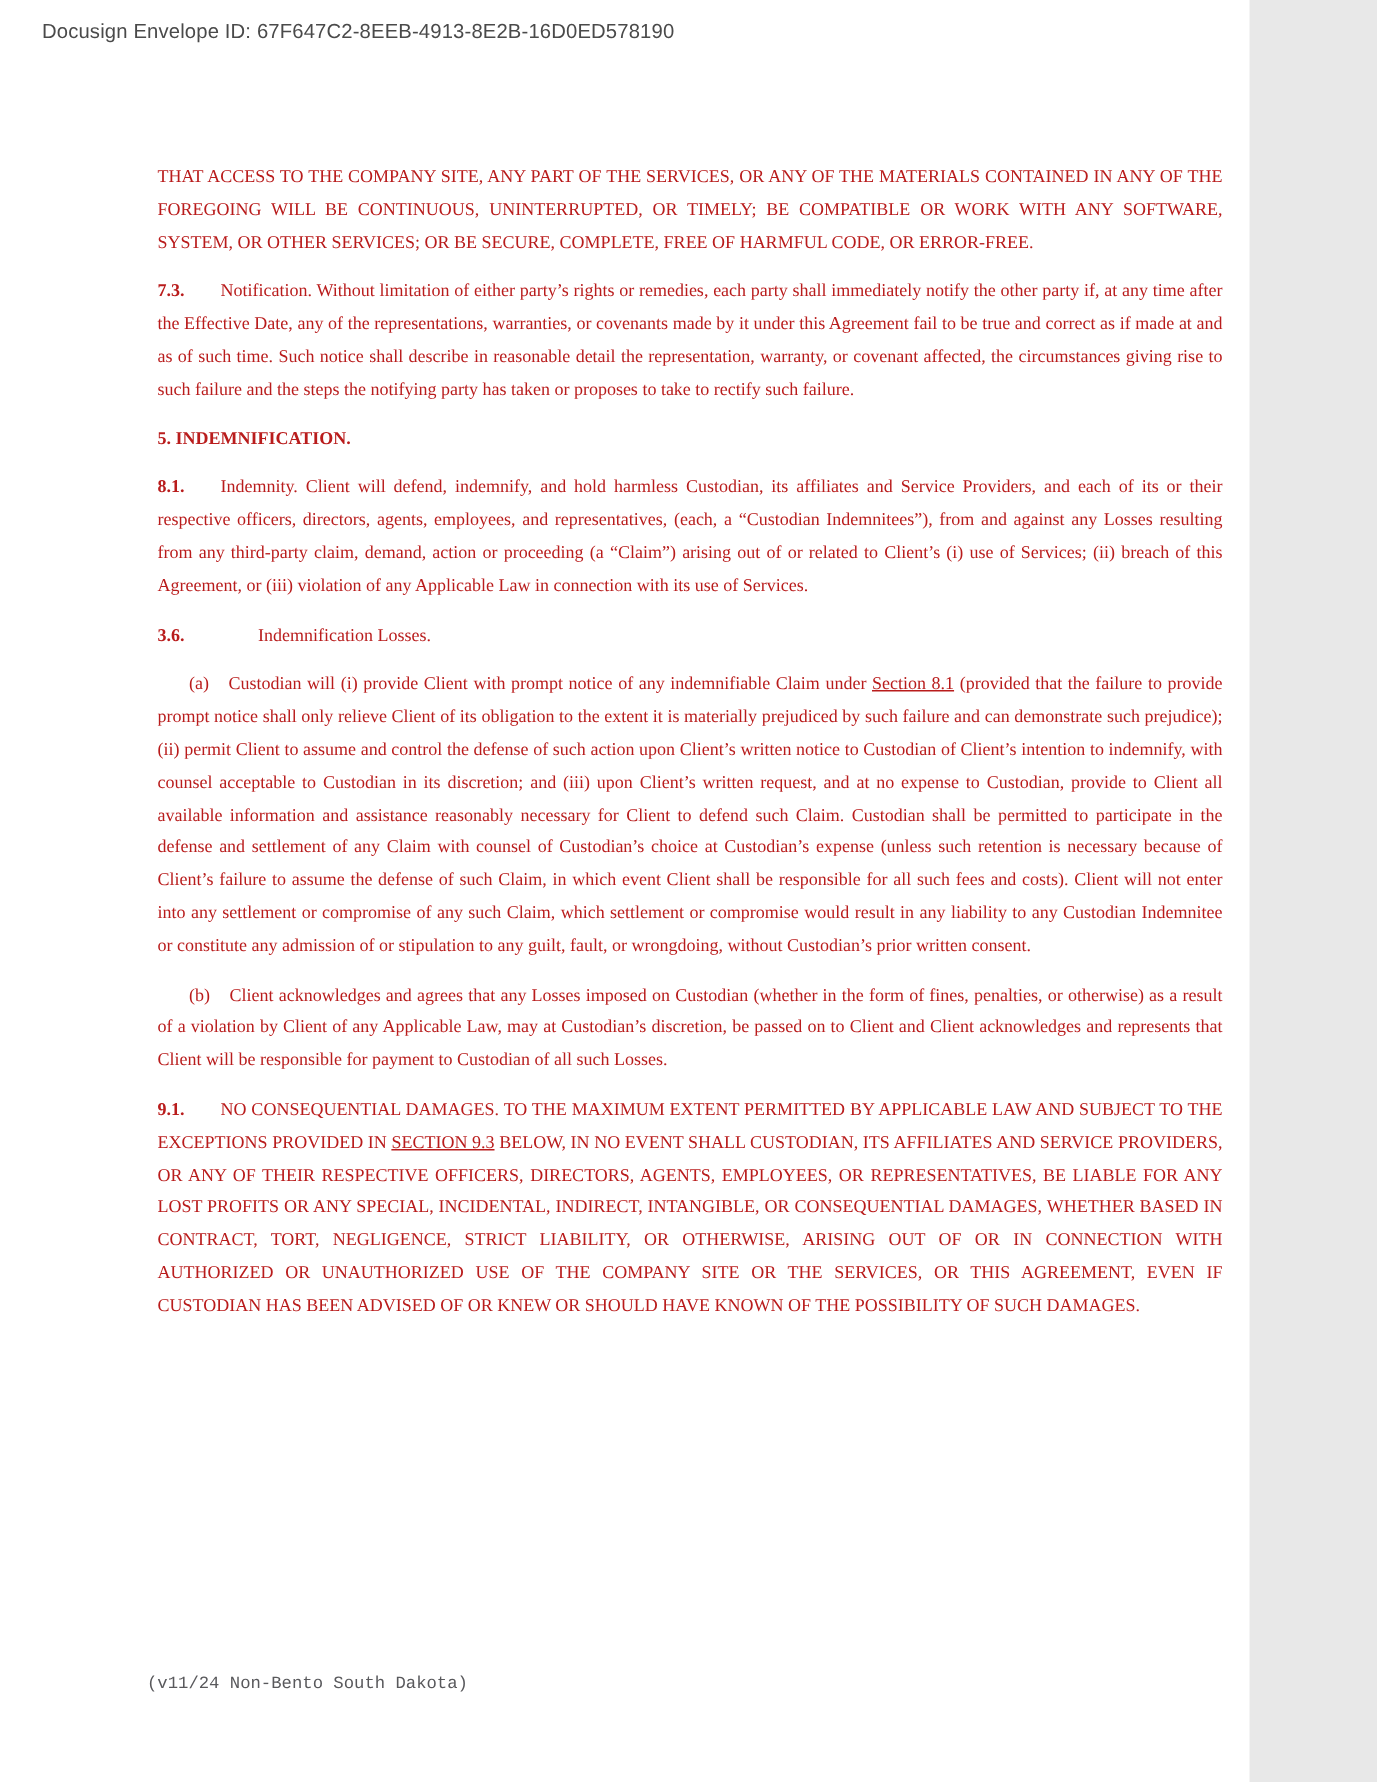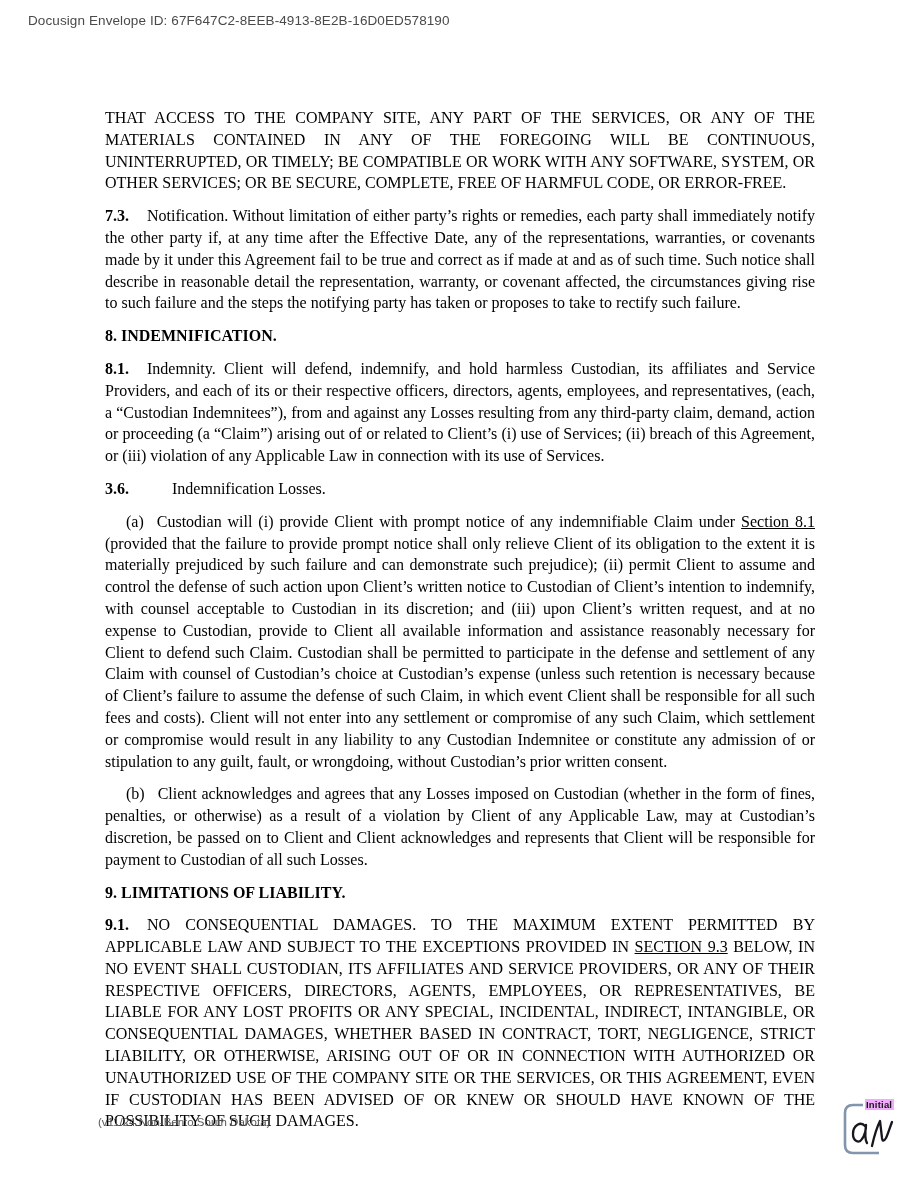--- a/index.html
+++ b/index.html
@@ -1,43 +1,43 @@
 <!DOCTYPE html>
 <html><head>
 <meta charset="utf-8">
 <style>
   html,body{margin:0;padding:0;background:#e8e8e8;}
   .page{
     position:relative;
-    width:918px;height:1188px;
+    width:833px;height:1188px;
     background:#ffffff;
     overflow:hidden;
     font-family:"Liberation Serif", serif;
   }
   .envelope-header{
     position:absolute;left:28px;top:13px;
     font-family:"Liberation Sans", sans-serif;
     font-size:13.5px;color:#4a4a4a;letter-spacing:.1px;
   }
   .body-col{
     position:absolute;left:105px;top:107px;width:710px;
-    font-size:16px;line-height:21.8px;color:#000000;
+    font-size:12px;line-height:21.8px;color:#b91c1c;
     text-align:justify;
   }
   .body-col p{margin:0 0 11px 0;}
   .b{font-weight:400;}
   .u{text-decoration:underline;margin-top:28px;}
   .num{font-weight:700;display:inline-block;width:42px;}
   .numw{width:67px;}
   .heading{font-weight:700;}
   .ind{text-indent:21px;}
   .lead{padding-right:13px;}
   .footer-note{
     position:absolute;left:98px;top:1116px;
-    font-family:Liberation Sans, sans-serif;
+    font-family:Liberation Mono, monospace;
     font-size:11.5px;color:#59595c;
   }
   .initial-field{
     position:absolute;left:834px;top:1086px;width:84px;height:76px;
   }
   .initial-field svg{position:absolute;left:0;top:0;}
   .initial-label{
     position:absolute;left:31px;top:13px;
     font-family:"Liberation Sans", sans-serif;
     font-size:9.5px;font-weight:700;color:#151515;letter-spacing:.2px;
@@ -50,31 +50,30 @@
 <div class="page">
 
   <div class="envelope-header">Docusign Envelope ID: 67F647C2-8EEB-4913-8E2B-16D0ED578190</div>
 
   <div class="body-col">
 
     <p><span>THAT ACCESS TO THE COMPANY SITE, ANY PART OF THE SERVICES, OR ANY OF THE MATERIALS CONTAINED IN ANY OF THE FOREGOING WILL BE CONTINUOUS, UNINTERRUPTED, OR TIMELY; BE COMPATIBLE OR WORK WITH ANY SOFTWARE, SYSTEM, OR OTHER SERVICES; OR BE SECURE, COMPLETE, FREE OF HARMFUL CODE, OR ERROR-FREE.</span></p>
 
     <p><span class="num">7.3.</span><span class="b">Notification</span><span>. Without limitation of either party’s rights or remedies, each party shall immediately notify the other party if, at any time after the Effective Date, any of the representations, warranties, or covenants made by it under this Agreement fail to be true and correct as if made at and as of such time. Such notice shall describe in reasonable detail the representation, warranty, or covenant affected, the circumstances giving rise to such failure and the steps the notifying party has taken or proposes to take to rectify such failure.</span></p>
 
-    <p class="heading">8. INDEMNIFICATION.</p>
+    <p class="heading">5. INDEMNIFICATION.</p>
 
     <p><span class="num">8.1.</span><span class="b">Indemnity</span><span>. Client will defend, indemnify, and hold harmless Custodian, its affiliates and Service Providers, and each of its or their respective officers, directors, agents, employees, and representatives, (each, a “</span><span class="b">Custodian Indemnitees</span><span>”), from and against any Losses resulting from any third-party claim, demand, action or proceeding (a “</span><span class="b">Claim</span><span>”) arising out of or related to Client’s (i) use of Services; (ii) breach of this Agreement, or (iii) violation of any Applicable Law in connection with its use of Services.</span></p>
 
     <p><span class="num numw">3.6.</span><span class="b">Indemnification Losses</span><span>.</span></p>
 
     <p class="ind"><span class="lead">(a)</span><span>Custodian will (i) provide Client with prompt notice of any indemnifiable Claim under </span><span class="u">Section 8.1</span><span> (provided that the failure to provide prompt notice shall only relieve Client of its obligation to the extent it is materially prejudiced by such failure and can demonstrate such prejudice); (ii) permit Client to assume and control the defense of such action upon Client’s written notice to Custodian of Client’s intention to indemnify, with counsel acceptable to Custodian in its discretion; and (iii) upon Client’s written request, and at no expense to Custodian, provide to Client all available information and assistance reasonably necessary for Client to defend such Claim.  Custodian shall be permitted to participate in the defense and settlement of any Claim with counsel of Custodian’s choice at Custodian’s expense (unless such retention is necessary because of Client’s failure to assume the defense of such Claim, in which event Client shall be responsible for all such fees and costs).  Client will not enter into any settlement or compromise of any such Claim, which settlement or compromise would result in any liability to any Custodian Indemnitee or constitute any admission of or stipulation to any guilt, fault, or wrongdoing, without Custodian’s prior written consent.</span></p>
 
     <p class="ind"><span class="lead">(b)</span><span>Client acknowledges and agrees that any Losses imposed on Custodian (whether in the form of fines, penalties, or otherwise) as a result of a violation by Client of any Applicable Law, may at Custodian’s discretion, be passed on to Client and Client acknowledges and represents that Client will be responsible for payment to Custodian of all such Losses.</span></p>
 
-    <p class="heading">9. LIMITATIONS OF LIABILITY.</p>
 
     <p><span class="num">9.1.</span><span class="b">NO CONSEQUENTIAL DAMAGES</span><span>. TO THE MAXIMUM EXTENT PERMITTED BY APPLICABLE LAW AND SUBJECT TO THE EXCEPTIONS PROVIDED IN </span><span class="u">SECTION 9.3</span><span> BELOW, IN NO EVENT SHALL CUSTODIAN, ITS AFFILIATES AND SERVICE PROVIDERS, OR ANY OF THEIR RESPECTIVE OFFICERS, DIRECTORS, AGENTS, EMPLOYEES, OR REPRESENTATIVES, BE LIABLE FOR ANY LOST PROFITS OR ANY SPECIAL, INCIDENTAL, INDIRECT, INTANGIBLE, OR CONSEQUENTIAL DAMAGES, WHETHER BASED IN CONTRACT, TORT, NEGLIGENCE, STRICT LIABILITY, OR OTHERWISE, ARISING OUT OF OR IN CONNECTION WITH AUTHORIZED OR UNAUTHORIZED USE OF THE COMPANY SITE OR THE SERVICES, OR THIS AGREEMENT, EVEN IF CUSTODIAN HAS BEEN ADVISED OF OR KNEW OR SHOULD HAVE KNOWN OF THE POSSIBILITY OF SUCH DAMAGES.</span></p>
 
   </div>
 
   <div class="footer-note">(v11/24  Non-Bento South Dakota)</div>
 
   <div class="initial-field">
     <svg width="84" height="76" viewBox="0 0 84 76">
       <path d="M29,19 L19,19 Q11,19 11,27 L11,59 Q11,67 19,67 L45,67" fill="none" stroke="#8295ac" stroke-width="2.6"></path>

